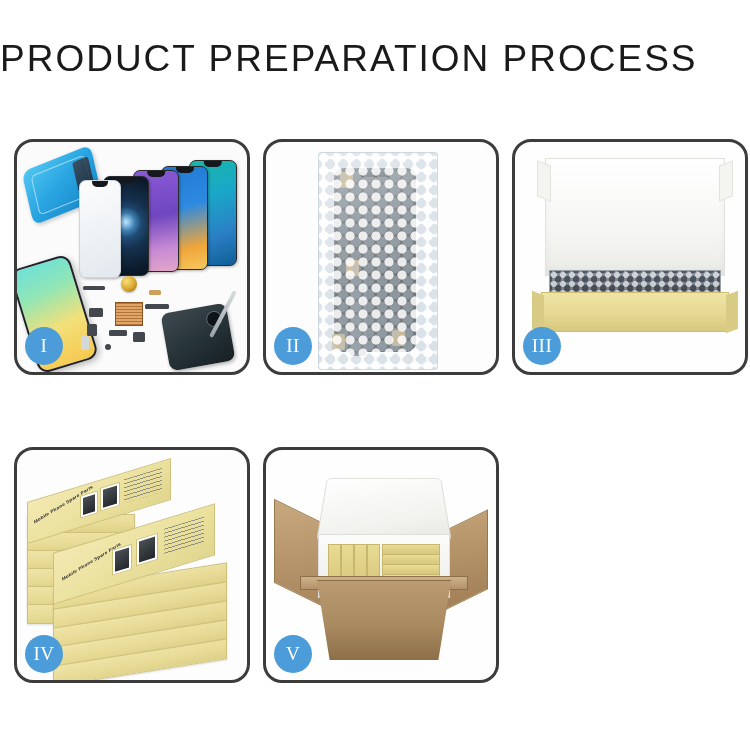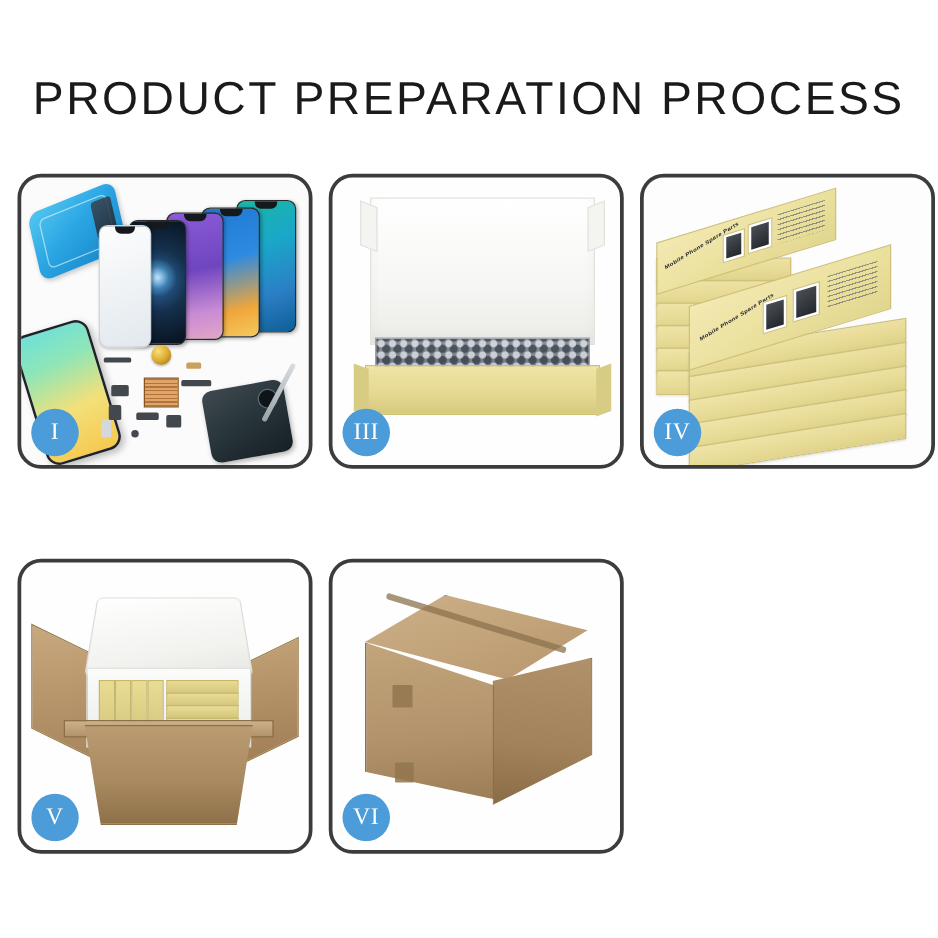--- a/index.html
+++ b/index.html
@@ -5,21 +5,21 @@
   html, body {
     margin: 0; padding: 0;
     width: 750px; height: 750px;
     background: #ffffff;
     font-family: "Liberation Sans", sans-serif;
     overflow: hidden;
   }
   .page { position: relative; width: 750px; height: 750px; background: #fff; }
 
   
-  .header { width: 100%; text-align: center; padding-top: 60px; }
+  .header { width: 100%; text-align: left; padding-top: 40px; }
   .title {
     font-family: "Liberation Sans", sans-serif;
     font-size: 37px;
     font-weight: 400;
     letter-spacing: 2.0px;
     color: #1a1a1a;
     line-height: 1;
     white-space: nowrap;
   }
   .subtitle {
@@ -322,20 +322,32 @@
           <span class="pt" style="left:70px; top:16px; width:12px; height:5px; background:#c9a05c;"></span>
           <span class="pt" style="left:26px; top:70px; width:6px; height:6px; border-radius:50%;"></span>
           <span class="pt" style="left:2px; top:62px; width:8px; height:14px; background:#d3d8dc;"></span>
           <div class="housing"></div>
           <span class="tweezer"></span>
         </div>
       </div>
       <div class="badge">I</div>
     </div>
 
+    <div class="panel p2">
+      <div class="stage">
+        <div class="bw-phone"></div>
+        <div class="bw-flex"></div>
+        <span class="bw-tab" style="left:74px; top:30px;"></span>
+        <span class="bw-tab" style="left:80px; top:118px;"></span>
+        <span class="bw-tab" style="left:66px; top:192px;"></span>
+        <span class="bw-tab" style="left:126px; top:188px;"></span>
+        <div class="bw-wrap"></div>
+      </div>
+      <div class="badge">II</div>
+    </div>
 
     <div class="panel p3">
       <div class="stage">
         <div class="b3-lid"></div>
         <div class="b3-foam"></div>
         <div class="b3-base"></div>
       </div>
       <div class="badge">III</div>
     </div>
 
@@ -397,28 +409,15 @@
           <span class="ybar" style="left:56px; top:12px; width:56px; height:9px;"></span>
           <span class="ybar" style="left:56px; top:22px; width:56px; height:9px;"></span>
           <span class="ybar" style="left:56px; top:32px; width:56px; height:10px;"></span>
         </div>
         <div class="c5-rim"></div>
         <div class="c5-body"></div>
       </div>
       <div class="badge">V</div>
     </div>
 
-    <div class="panel p6">
-      <div class="stage">
-        <div class="c6">
-          <div class="c6-top"></div>
-          <div class="c6-seam"></div>
-          <div class="c6-front"></div>
-          <div class="c6-side"></div>
-          <span class="tape" style="left:36px; top:78px; width:16px; height:18px;"></span>
-          <span class="tape" style="left:38px; top:140px; width:15px; height:16px;"></span>
-        </div>
-      </div>
-      <div class="badge">VI</div>
-    </div>
 
   </div>
 </div>
 
 </body></html>

